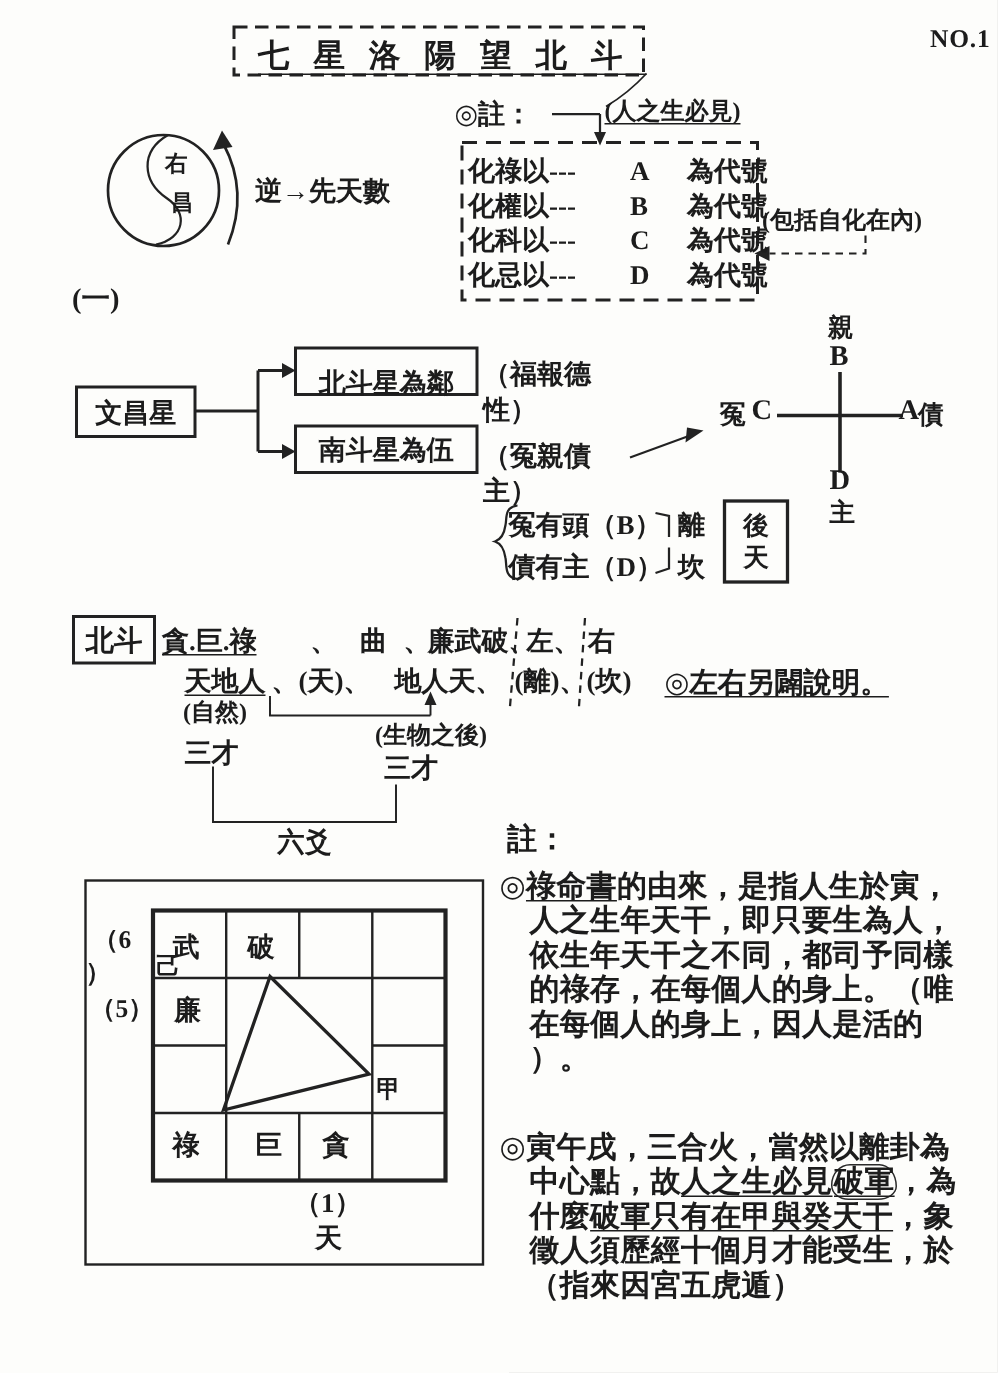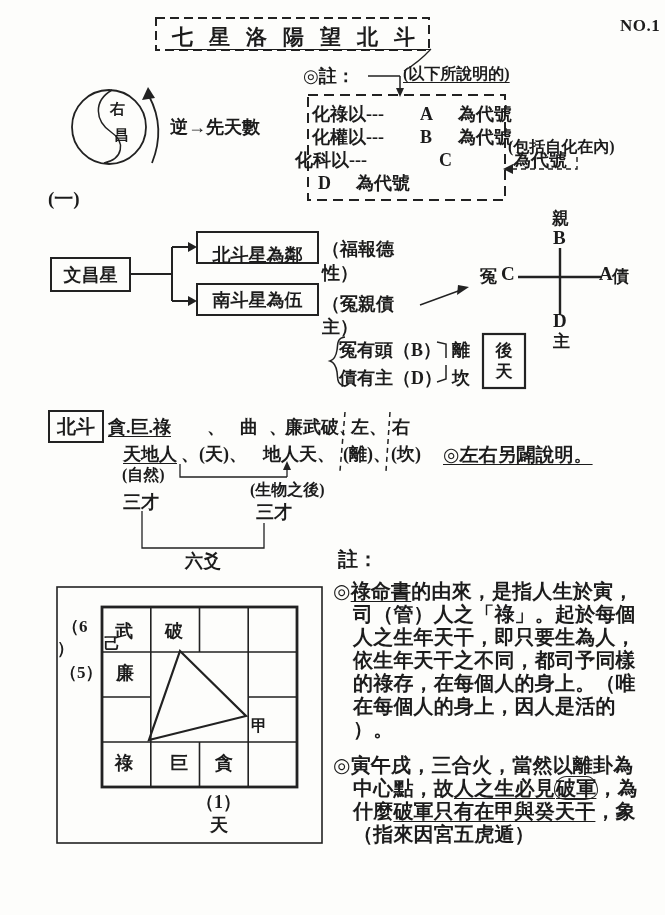--- a/index.html
+++ b/index.html
@@ -82,38 +82,39 @@
       <rect x="102" y="607" width="195" height="180" stroke-width="2.8"></rect>
       <path d="M150.8,607 V787 M248.2,607 V787 M199.5,607 V652 M199.5,742 V787 M102,652 H297 M102,742 H297 M102,697 H150.8 M248.2,697 H297" stroke-width="1.6"></path>
       <polygon points="180,651 246,716 149,740" stroke-width="2.2"></polygon>
     </g>
   </svg>
 
   <div class="abs pageno" style="left:578px;top:16px;margin-left:42px;">NO.1</div>
   <div class="abs title" style="left:156px;top:23px;">七星洛陽望北斗</div>
 
   <div class="abs cjk18" style="left:303px;top:64px;">◎註：</div>
-  <div class="abs cjk16 u" style="left:403px;top:64px;">(以下所說明的)</div>
+  <div class="abs cjk16 u" style="left:403px;top:64px;">(人之生必見)</div>
 
   <div class="abs noterow cjk18" style="left:312px;top:102px;">
     <span class="nm">化祿以---</span>
       <span class="cd latin">A</span>
       <span>為代號</span>
   </div>
   <div class="abs noterow cjk18" style="left:312px;top:125px;">
     <span class="nm">化權以---</span>
       <span class="cd latin">B</span>
       <span>為代號</span>
   </div>
-  <div class="abs noterow cjk18" style="left:295px;top:148px;gap:36px;">
+  <div class="abs noterow cjk18" style="left:312px;top:148px;">
     <span class="nm">化科以---</span>
       <span class="cd latin">C</span>
       <span>為代號</span>
   </div>
   <div class="abs noterow cjk18" style="left:312px;top:171px;">
+    <span class="nm">化忌以---</span>
       <span class="cd latin">D</span>
       <span>為代號</span>
   </div>
   <div class="abs cjk16" style="left:508px;top:137px;">(包括自化在內)</div>
 
   <div class="abs" style="left:110px;top:100px;font-size:15px;font-weight:700;">右</div>
   <div class="abs" style="left:114px;top:126px;font-size:15px;font-weight:700;">昌</div>
   <div class="abs cjk18" style="left:170px;top:115px;">逆→先天數</div>
 
   <div class="abs cjk19" style="left:48px;top:186px;">(一)</div>
@@ -174,27 +175,27 @@
   <div class="abs cjk18" style="left:215px;top:751px;">貪</div>
   <div class="abs cjk17" style="left:62px;top:615px;">（6</div>
   <div class="abs cjk17" style="left:57px;top:637px;">）</div>
   <div class="abs cjk17" style="left:60px;top:661px;">（5）</div>
   <div class="abs cjk18" style="left:196px;top:790px;">（1）</div>
   <div class="abs cjk18" style="left:210px;top:813px;">天</div>
 
   <div class="abs cjk20" style="left:338px;top:546px;">註：</div>
   <div class="para" style="left:333px;top:580px;">
     <div class="pline"><span>◎</span><span class="u">祿命書</span><span>的由來，是指人生於寅，</span></div>
-    <div class="pline"><span>司（管）人之「祿」。起於每個</span></div>
     <div class="pline"><span>人之生年天干，即只要生為人，</span></div>
     <div class="pline"><span>依生年天干之不同，都司予同樣</span></div>
     <div class="pline"><span>的祿存，在每個人的身上。（唯</span></div>
     <div class="pline"><span>在每個人的身上，因人是活的</span></div>
     <div class="pline"><span>）。</span></div>
   </div>
   <div class="para" style="left:333px;top:754px;">
     <div class="pline"><span>◎寅午戌，三合火，當然以離卦為</span></div>
     <div class="pline"><span>中心點，故</span><span class="u">人之生必見</span><span class="u circ">破軍</span><span>，為</span></div>
     <div class="pline"><span>什麼</span><span class="u">破軍只有在甲與癸天干</span><span>，象</span></div>
+    <div class="pline"><span>徵人須歷經十個月才能受生，於</span></div>
     <div class="pline"><span>（指來因宮五虎遁）</span></div>
   </div>
 
 </div>
 
 </body></html>

